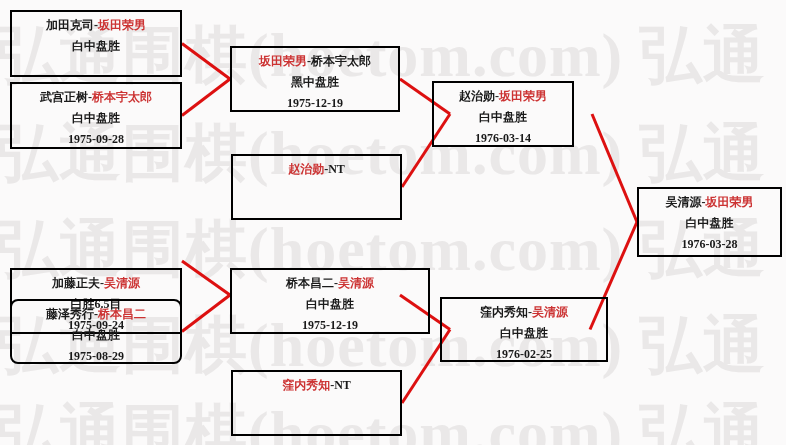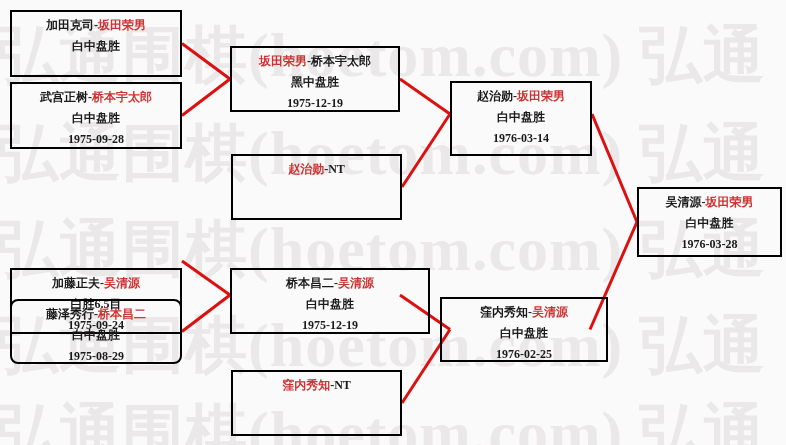--- a/index.html
+++ b/index.html
@@ -97,21 +97,21 @@
         <div class="match-title"><span class="winner" style="color: rgb(204, 51, 51);">赵治勋</span><span>-</span><span>NT</span></div>
       </div>
       <div class="match-box" style="left: 230px; top: 268px; width: 200px; height: 66px; border-color: rgb(0, 0, 0); color: rgb(26, 26, 26);">
         <div class="match-title"><span>桥本昌二</span><span>-</span><span class="winner" style="color: rgb(204, 51, 51);">吴清源</span></div>
         <div class="match-result">白中盘胜</div>
         <div class="match-date">1975-12-19</div>
       </div>
       <div class="match-box" style="left: 231px; top: 370px; width: 171px; height: 66px; border-color: rgb(0, 0, 0); color: rgb(26, 26, 26);">
         <div class="match-title"><span class="winner" style="color: rgb(204, 51, 51);">窪内秀知</span><span>-</span><span>NT</span></div>
       </div>
-      <div class="match-box" style="left: 450px; top: 81px; width: 142px; height: 75px; border-color: rgb(0, 0, 0); color: rgb(26, 26, 26); text-align: center;">
+      <div class="match-box" style="left: 432px; top: 81px; width: 142px; height: 66px; border-color: rgb(0, 0, 0); color: rgb(26, 26, 26); text-align: center;">
         <div class="match-title"><span>赵治勋</span><span>-</span><span class="winner" style="color: rgb(204, 51, 51);">坂田荣男</span></div>
         <div class="match-result">白中盘胜</div>
         <div class="match-date">1976-03-14</div>
       </div>
       <div class="match-box" style="left: 440px; top: 297px; width: 168px; height: 65px; border-color: rgb(0, 0, 0); color: rgb(26, 26, 26);">
         <div class="match-title"><span>窪内秀知</span><span>-</span><span class="winner" style="color: rgb(204, 51, 51);">吴清源</span></div>
         <div class="match-result">白中盘胜</div>
         <div class="match-date">1976-02-25</div>
       </div>
       <div class="match-box" style="left: 637px; top: 187px; width: 145px; height: 70px; border-color: rgb(0, 0, 0); color: rgb(26, 26, 26);">

